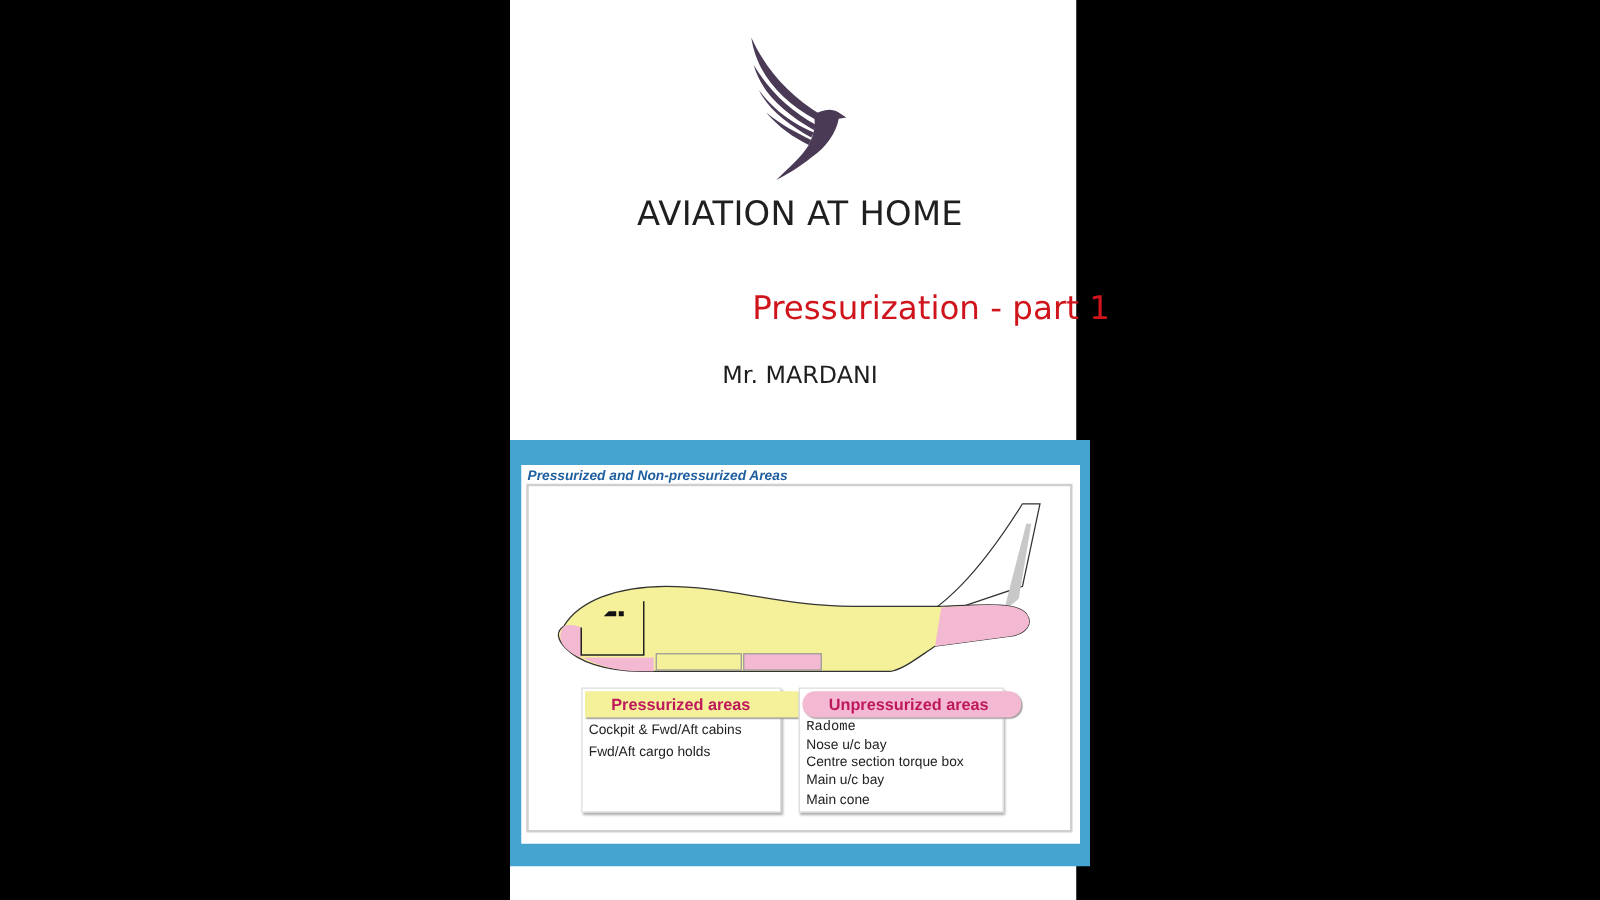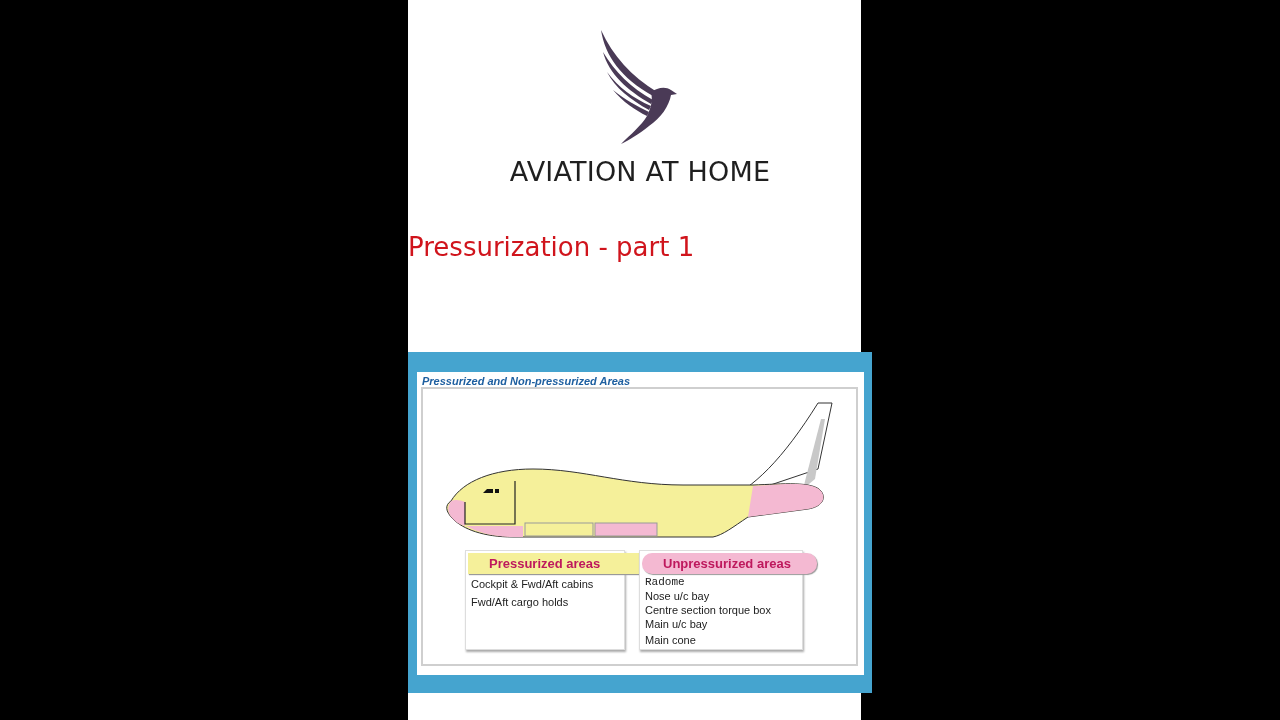--- a/index.html
+++ b/index.html
@@ -1,20 +1,20 @@
 <!DOCTYPE html>
 <html><head>
 <meta charset="utf-8">
 <style>
   html, body { margin: 0; padding: 0; }
   body { width: 1280px; height: 720px; background: #000; position: relative; overflow: hidden; font-family: "Liberation Sans", sans-serif; }
   .page { position: absolute; left: 408px; top: 0; width: 453px; height: 720px; background: #fff; }
   .logo { position: absolute; left: 183px; top: 26px; width: 100px; height: 120px; }
   .brand { position: absolute; left: 0; width: 464px; top: 156px; text-align: center; font-family: "DejaVu Sans", sans-serif; font-size: 27px; color: #1f1f1f; letter-spacing: 0.2px; }
-  .title { position: absolute; left: 0; width: 464px; top: 232px; text-align: left; font-family: "DejaVu Sans", sans-serif; font-size: 26px; color: #d0141c; }
+  .title { position: absolute; left: 16px; width: 464px; top: 232px; text-align: right; font-family: "DejaVu Sans", sans-serif; font-size: 26px; color: #d0141c; }
   .author { position: absolute; left: 0; width: 464px; top: 289px; text-align: center; font-family: "DejaVu Sans", sans-serif; font-size: 19px; color: #1f1f1f; }
   .slide { position: absolute; left: 0; top: 352px; width: 464px; height: 341px; background: #45a4cf; }
   .slide-inner { position: absolute; left: 9px; top: 20px; width: 447px; height: 303px; background: #fff; }
   .slide-title { position: absolute; left: 5px; top: 3px; font-size: 11px; font-weight: bold; font-style: italic; color: #1e5fa0; }
   .diagram-box { position: absolute; left: 4px; top: 15px; width: 437px; height: 279px; border: 2px solid #cfcfcf; box-sizing: border-box; background: #fff; }
   .plane { position: absolute; left: 0; top: 0; width: 437px; height: 160px; }
   .legend { position: absolute; top: 161px; height: 100px; background: #fff; box-shadow: 1px 2px 2px #aaa; border: 1px solid #ddd; box-sizing: border-box; }
   .legend-head { position: absolute; left: 2px; top: 2px; height: 21px; font-size: 13px; font-weight: bold; color: #be185d; padding-left: 21px; line-height: 21px; box-shadow: 1px 1px 1px #999; }
   .legend-item { position: absolute; left: 5px; font-size: 11px; color: #222; white-space: nowrap; }
 </style>
@@ -26,20 +26,21 @@
     <g fill="#4a3a56">
       <path d="M10 4 C14 30 30 52 62 70 L66 66 C40 50 22 30 10 4 Z"></path>
       <path d="M12 26 C18 48 36 64 60 78 L62 74 C40 62 24 46 12 26 Z"></path>
       <path d="M16 46 C24 62 40 74 58 84 L60 80 C42 72 28 62 16 46 Z"></path>
       <path d="M22 64 C32 76 44 84 56 90 L58 86 C46 80 34 74 22 64 Z"></path>
       <path d="M60 66 C66 62 74 60 80 64 L86 68 L80 69 C78 80 70 92 58 100 C48 108 38 114 30 118 C40 108 50 100 56 90 C60 82 62 74 60 66 Z"></path>
     </g>
   </svg>
   <div class="brand">AVIATION AT HOME</div>
   <div class="title">Pressurization - part 1</div>
+  <div class="author">Mr. MARDANI</div>
 
   <div class="slide">
     <div class="slide-inner">
       <div class="slide-title">Pressurized and Non-pressurized Areas</div>
       <div class="diagram-box">
         <svg class="plane" viewBox="0 0 437 160">
 
           <path d="M300 112 C330 100 360 70 395 14 L409 14 L395 80 Z" fill="#fff" stroke="#333" stroke-width="1"></path>
           <path d="M398 30 L402 30 L392 90 L380 100 Z" fill="#c8c8c8"></path>
 

